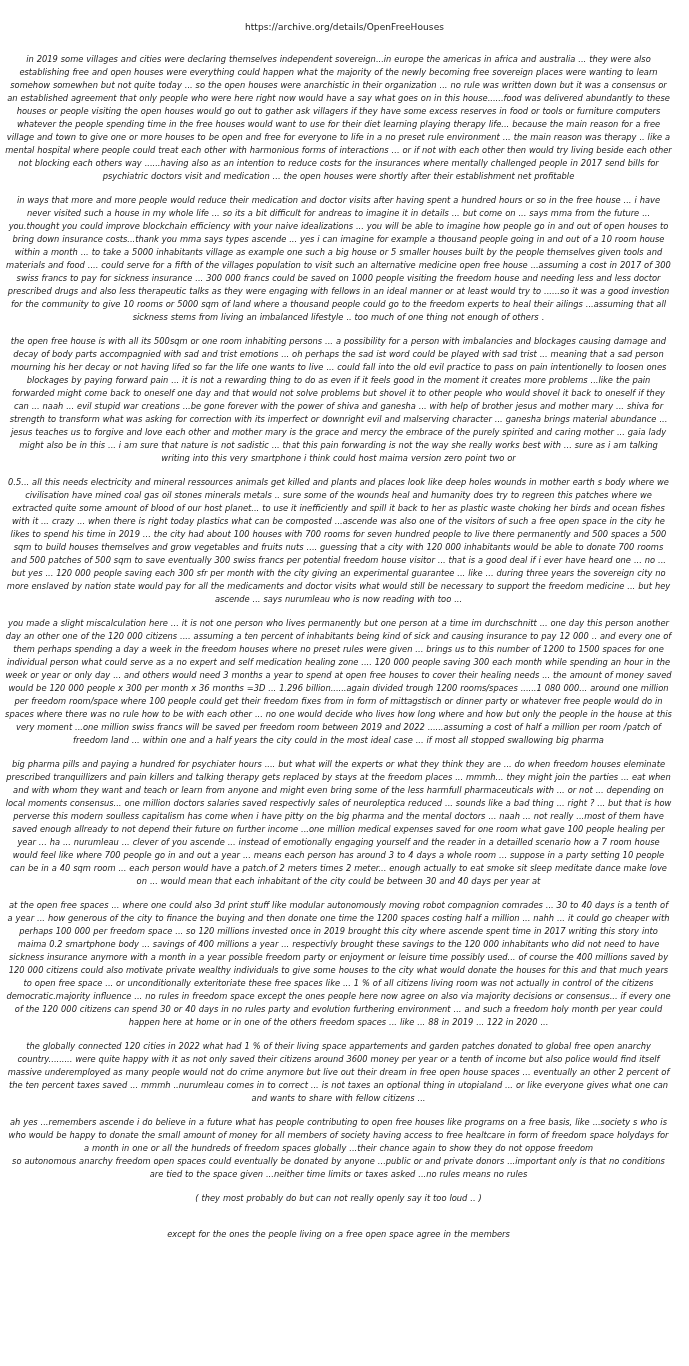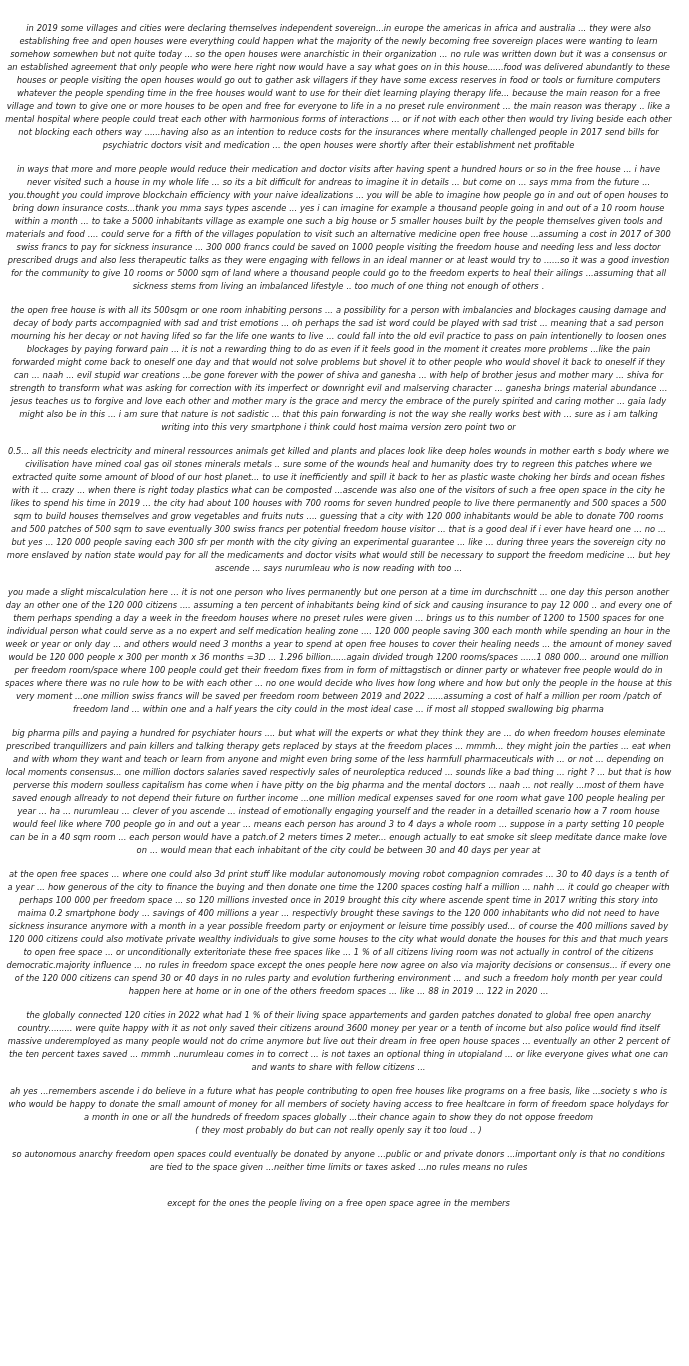--- a/index.html
+++ b/index.html
@@ -28,26 +28,27 @@
     word-spacing: 0.3px;
     font-style: italic;
   }
   .para.tight { margin-bottom: 0; }
   .para.biggap { margin-top: 23px; }
 </style>
 </head>
 <body>
 
 <div class="page">
+  <div class="title">https://archive.org/details/OpenFreeHouses</div>
 
   <p class="para">in 2019 some villages and cities were declaring themselves independent sovereign...in europe the americas in africa and australia ... they were also establishing free and open houses were everything could happen what the majority of the newly becoming free sovereign places were wanting to learn somehow somewhen but not quite today ... so the open houses were anarchistic in their organization ... no rule was written down but it was a consensus or an established agreement that only people who were here right now would have a say what goes on in this house......food was delivered abundantly to these houses or people visiting the open houses would go out to gather ask villagers if they have some excess reserves in food or tools or furniture computers whatever the people spending time in the free houses would want to use for their diet learning playing therapy life...  because the main reason for a free village and town to give one or more houses to be open and free for everyone to life in a no preset rule environment ... the main reason was therapy .. like a mental hospital where people could treat each other with harmonious forms of interactions ... or if not with each other then would try living beside each other not blocking each others way ......having also as an intention to reduce costs for the insurances where mentally challenged people in 2017 send bills for psychiatric doctors visit and medication ... the open houses were shortly after their establishment net profitable</p>
   <p class="para">in ways that more and more people would reduce their medication and doctor visits after having spent a hundred hours or so in the free house ... i have never visited such a house in my whole life ... so its a bit difficult for andreas to imagine it in details ... but come on ... says mma from the future ... you.thought you could improve blockchain efficiency with your naive idealizations ... you will be able to imagine how people go in and out of open houses to bring down insurance costs...thank you mma says types ascende ... yes i can imagine for example a thousand people going in and out of a 10 room house within a month ... to take a 5000 inhabitants village as example one such a big house or 5 smaller houses built by the people themselves given tools and materials and food .... could serve for a fifth of the villages population to visit such an alternative medicine open free house ...assuming a cost in 2017 of 300 swiss francs to pay for sickness insurance ... 300 000 francs could be saved on 1000 people visiting the freedom house and needing less and less doctor prescribed drugs and also less therapeutic talks as they were engaging with fellows in an ideal manner or at least would try to ......so it was a good investion for the community to give 10 rooms or 5000 sqm of land where a thousand people could go to the freedom experts to heal their ailings ...assuming that all sickness stems from living an imbalanced lifestyle .. too much of one thing not enough of others .</p>
   <p class="para">the open free house is with all its 500sqm or one room inhabiting persons ... a possibility for a person with imbalancies and blockages causing damage and decay of body parts accompagnied with sad and trist emotions ... oh perhaps the sad ist word could be played with sad trist ... meaning that a sad person mourning his her decay or not having lifed so far the life one wants to live ... could fall into the old evil practice to pass on pain intentionelly to loosen ones blockages by paying forward pain ... it is not a rewarding thing to do as even if it feels good in the moment it creates more problems ...like the pain forwarded might come back to oneself one day and that would not solve problems but shovel it to other people who would shovel it back to oneself if they can ... naah ... evil stupid war creations ...be gone forever with the power of shiva and ganesha ... with help of brother jesus and mother mary ... shiva for strength to transform what was asking for correction with its imperfect or downright evil and malserving character ... ganesha brings material abundance ... jesus teaches us to forgive and love each other and mother mary is the grace and mercy the embrace of the purely spirited and caring mother ... gaia lady might also be in this ... i am sure that nature is not sadistic ... that this pain forwarding is not the way she really works best with ... sure as i am talking writing into this very smartphone i think could host maima version zero point two or</p>
   <p class="para">0.5... all this needs electricity and mineral ressources animals get killed and plants and places look like deep holes wounds in mother earth s body where we civilisation have mined coal gas oil stones minerals metals .. sure some of the wounds heal and humanity does try to regreen this patches where we extracted quite some amount of blood of our host planet... to use it inefficiently and spill it back to her as plastic waste choking her birds and ocean fishes with it ... crazy ... when there is right today plastics what can be composted ...ascende was also one of the visitors of such a free open space in the city he likes to spend his time in 2019 ... the city had about 100 houses with 700 rooms  for seven hundred people to live there permanently and 500 spaces a 500 sqm to build houses themselves and grow vegetables and fruits nuts .... guessing that a city with 120 000 inhabitants would be able to donate 700 rooms and 500 patches of 500 sqm to save eventually 300 swiss francs per potential freedom house visitor ... that is a good deal if i ever have heard one ... no ... but yes ... 120 000 people saving each 300 sfr per month with the city giving an experimental guarantee ... like ... during three years the sovereign city no more enslaved by nation state would pay for all the medicaments and doctor visits what would still be necessary to support the freedom medicine ... but hey ascende ... says nurumleau who is now reading with too ...</p>
   <p class="para">you made a slight miscalculation here ... it is not one person who lives permanently but one person at a time im durchschnitt ... one day this person another day an other one of the 120 000 citizens .... assuming a ten percent of inhabitants being kind of sick and causing insurance to pay 12 000 .. and every one of them perhaps spending a day a week in the freedom houses where no preset rules were given ... brings us to this number of 1200 to 1500 spaces for one individual person what could serve as a no expert and self medication healing zone .... 120 000 people saving 300 each month while spending an hour in the week or year or only day ... and others would need 3 months a year to spend at open free houses to cover their healing needs ... the amount of money saved would be 120 000 people x 300  per month x 36 months =3D ... 1.296 billion......again divided trough 1200 rooms/spaces ......1 080 000... around one million per freedom room/space where 100 people could get their freedom fixes from in form of mittagstisch or dinner party or whatever free people would do in spaces where there was no rule how to be with each other ... no one would decide who lives how long where and how but only the people in the house at this very moment ...one million swiss francs will be saved per freedom room between 2019 and 2022 ......assuming a cost of half a million per room /patch of freedom land ... within one and a half years the city could in the most ideal case ... if most all stopped swallowing big pharma</p>
   <p class="para">big pharma pills and paying a hundred for psychiater hours .... but what will the experts or what they think they are ... do when freedom houses eleminate prescribed tranquillizers and pain killers  and talking therapy gets replaced by stays at the  freedom places ... mmmh... they might join the parties ... eat when and with whom they want and teach or learn from anyone and might even bring some of the less harmfull pharmaceuticals with ... or not ... depending on local moments consensus... one million doctors salaries saved respectivly sales of neuroleptica reduced ... sounds like a bad thing ... right ? ... but that is how perverse this modern soulless capitalism has come when i have pitty on the big pharma and the mental doctors ... naah ... not really ...most of them have saved enough allready to not depend their future on further income ...one million medical expenses saved for one room what gave 100 people healing per year ... ha ... nurumleau ... clever of you ascende ... instead of emotionally engaging yourself and the reader in a detailled scenario how a 7 room house would feel like where 700 people go in and out a year ... means each person has around 3 to 4 days a whole room ... suppose in a party setting 10 people can be in a 40 sqm room ... each person would have  a patch.of 2 meters times 2 meter... enough actually to  eat smoke sit sleep meditate dance make love on ... would mean that each inhabitant of the city could be between 30 and 40 days per year at</p>
   <p class="para">at the open free spaces ... where one could also 3d print stuff like modular autonomously moving robot compagnion comrades ... 30 to 40 days is a tenth of a year ... how generous of the city to finance the buying and then donate one time the 1200 spaces costing half a million ... nahh ... it could go cheaper with perhaps 100 000 per freedom space ... so 120 millions invested once in 2019 brought this city where ascende spent time in 2017 writing this story into maima 0.2 smartphone body ... savings of 400 millions a year ... respectivly brought these savings to the 120 000 inhabitants who did not need to have sickness insurance anymore with a month in a year possible freedom party or enjoyment or leisure time possibly used... of course the 400 millions saved by 120 000 citizens could also motivate private wealthy individuals to give some houses to the city what would donate the houses for this and that much years to open free space ... or unconditionally exteritoriate these free spaces like ... 1 % of all citizens living room was not actually in control of the citizens democratic.majority influence ... no rules in freedom space except the ones people here now agree on also via majority decisions or consensus... if every one of the 120 000 citizens can spend 30 or 40 days in no rules party and evolution furthering environment ... and such a freedom holy month per year could happen here at home or in one of the others freedom spaces ... like ... 88  in 2019 ... 122 in 2020 ...</p>
   <p class="para">the globally connected 120 cities in 2022 what had 1 % of their living space appartements and garden patches donated to global free open anarchy country......... were quite happy with it as not only saved their citizens around 3600 money per year or a tenth of income but also police would find itself massive underemployed as many people would not do crime anymore but live out their dream in free open house spaces ... eventually an other 2 percent of the ten percent taxes saved ... mmmh ..nurumleau comes in to correct ... is not taxes an optional thing in utopialand ... or like everyone gives what one can and wants to share with fellow citizens ...</p>
   <p class="para tight">ah yes ...remembers ascende i do believe in a future what has people contributing to open free houses like programs on a free basis, like ...society s who is who would be happy to donate the small amount of money for  all members of society having access to free healtcare in form of freedom space holydays for a month in one or all the hundreds of freedom spaces globally  ...their chance again to show they do not oppose freedom</p>
+  <p class="para">so autonomous anarchy freedom open spaces could eventually be donated by anyone ...public or and private donors ...important only is that no conditions are tied to the space given ...neither time limits or taxes asked ...no rules means no rules</p>
   <p class="para">( they most probably do but can not really openly say it too loud .. )</p>
-  <p class="para">so autonomous anarchy freedom open spaces could eventually be donated by anyone ...public or and private donors ...important only is that no conditions are tied to the space given ...neither time limits or taxes asked ...no rules means no rules</p>
   <p class="para biggap">except for the ones the people living on a free open space agree in the members</p>
 </div>
 
 </body></html>

